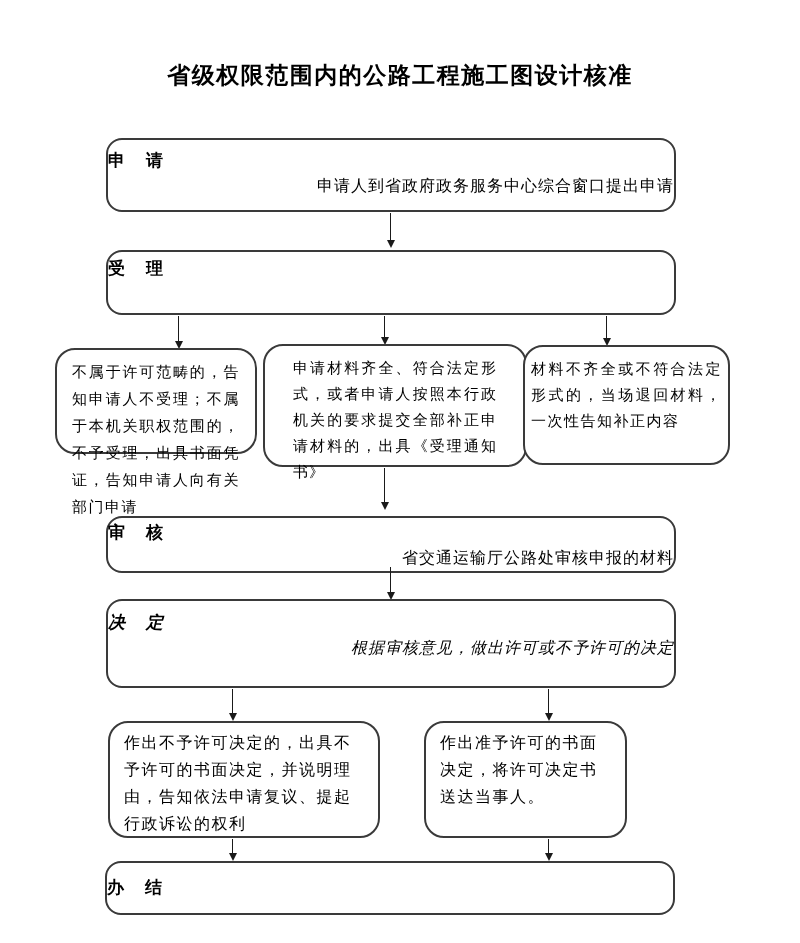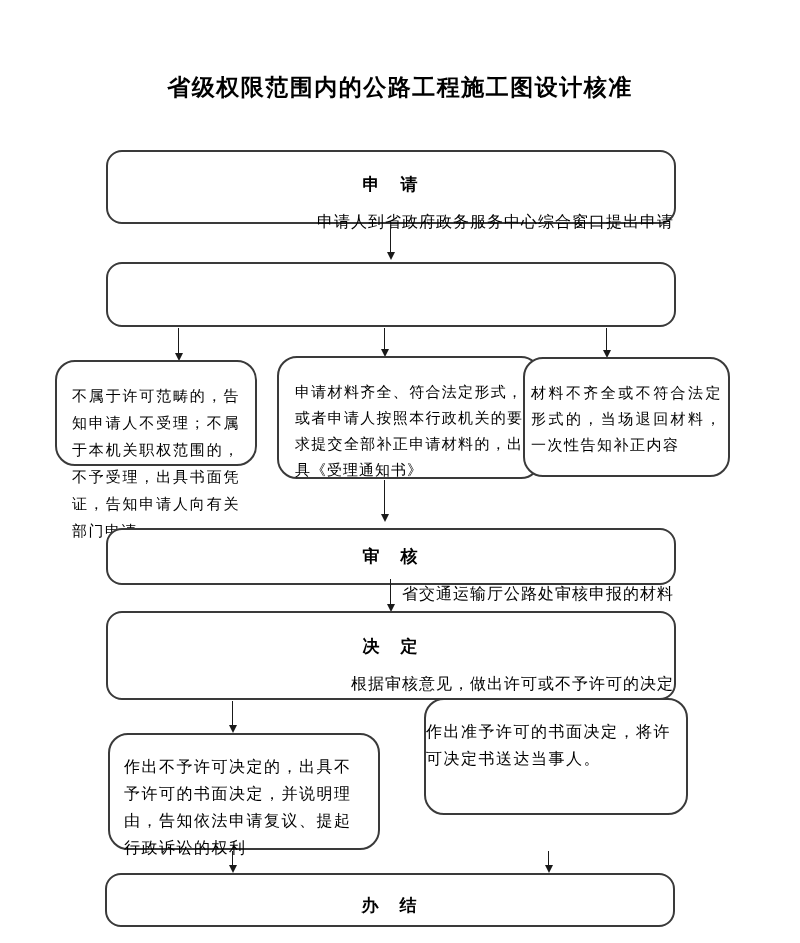--- a/index.html
+++ b/index.html
@@ -1,62 +1,62 @@
 <!DOCTYPE html>
 <html style="--border-color: #3a3a3a; --ink: #000000; --bg: #ffffff;"><head>
 <meta charset="utf-8">
 <style>
   :root { --border-color:#3a3a3a; --ink:#000000; --line:#1a1a1a; --bg:#ffffff; }
-  * { box-sizing:border-box;margin-top:12px; }
+  * { box-sizing:border-box; }
   html,body { margin:0; padding:0; background:var(--bg); }
   .canvas {
     position:relative; width:800px; height:943px; margin:0 auto;
     background:var(--bg); color:var(--ink);
     font-family:"Liberation Serif","DejaVu Serif",serif;
     overflow:hidden;
   }
   .page-title {
     position:absolute; top:60px; left:0; width:100%;
     text-align:center; font-size:23px; font-weight:bold; letter-spacing:1.5px;
     font-family:"Liberation Sans","DejaVu Sans",sans-serif;
   }
   .box {
     position:absolute; border:2px solid var(--border-color);
     border-radius:16px; background:var(--bg);
   }
   .box .box-heading {
-    text-align:center; font-weight:bold; font-size:17px; line-height:24px;
+    text-align:left; font-weight:bold; font-size:17px; line-height:24px;
     letter-spacing:2px;
   }
   .box .box-desc {
     text-align:right; font-size:16px; line-height:26px; letter-spacing:1px;
   }
   .box-apply    { left:106px; top:138px; width:570px; height:74px; padding-top:9px; }
   .box-accept   { left:106px; top:250px; width:570px; height:65px; padding-top:5px; }
   .box-review   { left:106px; top:516px; width:570px; height:57px; padding-top:3px; }
-  .box-decision { left:106px; top:599px; width:570px; height:89px; padding-top:10px; }
+  .box-decision { left:106px; top:599px; width:570px; height:89px; padding-top:10px;font-style:italic; }
   .box-complete { left:105px; top:861px; width:570px; height:54px;
                   display:flex; align-items:center; justify-content:center; }
   .box-complete .box-heading { width:100%; }
 
   .branch { border-radius:20px; }
   .branch .branch-text {
     font-size:15px; line-height:27px; letter-spacing:1.5px;
     text-align:justify; text-justify:inter-character;
   }
   .branch-left   { left:55px;  top:348px; width:202px; height:106px; padding:9px 15px; }
-  .branch-middle { left:277px; top:344px; width:264px; height:123px; padding:9px 16px; }
+  .branch-middle { left:263px; top:344px; width:264px; height:123px; padding:9px 28px; }
   .branch-middle .branch-text { line-height:26px; letter-spacing:1px; }
   .branch-right  { left:523px; top:345px; width:207px; height:120px; padding:9px 6px; }
   .branch-right .branch-text  { line-height:26px; }
 
   .outcome { border-radius:20px; }
   .outcome .branch-text { font-size:16px; line-height:27px; letter-spacing:1.5px; }
   .box-deny  { left:108px; top:721px; width:272px; height:117px; padding:6px 14px; }
-  .box-grant { left:424px; top:686px; width:264px; height:117px; padding:6px 0; }
+  .box-grant { left:424px; top:721px; width:203px; height:117px; padding:6px 14px; }
 
   .arrow {
     position:absolute; width:0; border-left:1.5px solid var(--line);
   }
   .arrow::after {
     content:""; position:absolute; left:-4.2px; bottom:-8px;
     width:0; height:0;
     border-left:4.5px solid transparent; border-right:4.5px solid transparent;
     border-top:8px solid var(--line);
   }
@@ -69,20 +69,21 @@
   <div class="page-title">省级权限范围内的公路工程施工图设计核准</div>
 
   <div class="box box-apply">
     <div class="box-heading">申　请</div>
     <div class="box-desc">申请人到省政府政务服务中心综合窗口提出申请</div>
   </div>
 
   <div class="arrow" style="left:390px; top:213px; height:27px;"></div>
 
   <div class="box box-accept">
+    <div class="box-heading">受　理</div>
   </div>
 
   <div class="arrow" style="left:178px; top:316px; height:25px;"></div>
   <div class="arrow" style="left:384px; top:316px; height:21px;"></div>
   <div class="arrow" style="left:606px; top:316px; height:22px;"></div>
 
   <div class="box branch branch-left">
     <div class="branch-text">不属于许可范畴的，告知申请人不受理；不属于本机关职权范围的，不予受理，出具书面凭证，告知申请人向有关部门申请</div>
   </div>
 

